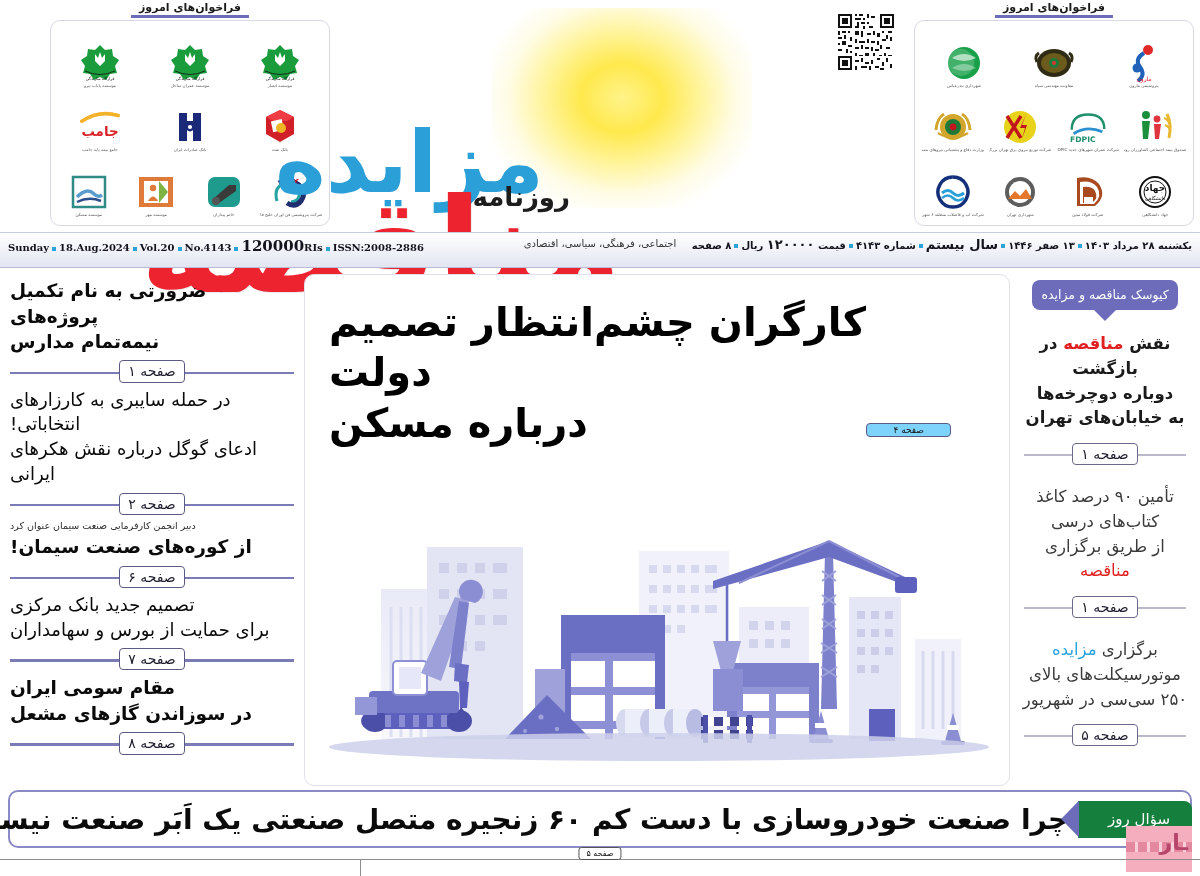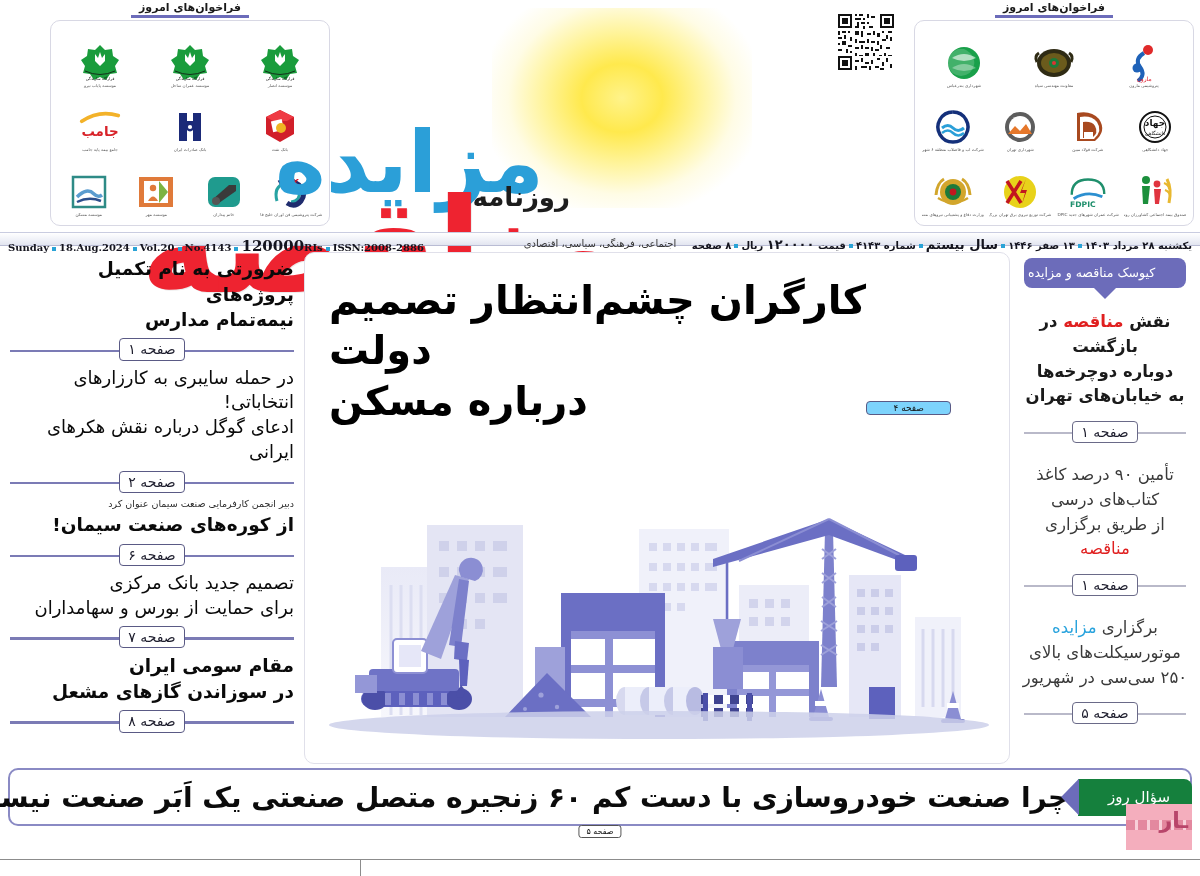--- a/index.html
+++ b/index.html
@@ -73,21 +73,21 @@
     position:absolute;left:-78px;top:12px;width:100%;text-align:center;
     font-size:86px;color:#2b9fd8;font-weight:bold;line-height:.8;
   }
   .brand-small{
     position:absolute;right:52px;top:70px;
     font-size:26px;color:#1d1d1d;font-weight:bold;
   }
 
   
   .infobar{
-    position:relative;height:14px;width:1200px;
+    position:relative;height:36px;width:1200px;
     background:linear-gradient(#ffffff,#eef0f7 60%,#e2e5f0);
     border-top:1px solid #c9cce0;border-bottom:1px solid #b9bcd4;
     box-sizing:border-box;
   }
   .infobar .en{
     position:absolute;left:8px;top:4px;direction:ltr;
     font-family:"DejaVu Serif","Liberation Serif",serif;
     font-size:10px;font-weight:bold;color:#14141e;white-space:nowrap;
   }
   .infobar .en b.price{font-size:15px;}
@@ -104,21 +104,21 @@
 
   
   .body-grid{
     position:relative;width:1200px;height:518px;
     display:flex;flex-direction:row-reverse;
     box-sizing:border-box;padding:6px 6px 0;
   }
 
   
   .news-col{width:292px;flex:0 0 292px;padding:4px 4px 0;box-sizing:border-box;}
-  .news-item{text-align:right;}
+  .news-item{text-align:left;}
   .news-kicker{font-size:9.5px;color:#2b2b2b;margin-bottom:2px;line-height:1.3;}
   .news-head{
     font-size:18.5px;line-height:1.38;color:#0a0a0a;font-weight:bold;
     letter-spacing:-.2px;
   }
   .news-head.light{font-weight:normal;font-size:18px;}
   .pagesep{
     position:relative;height:20px;margin:7px 0 6px;
     display:flex;align-items:center;justify-content:center;
   }
@@ -148,21 +148,21 @@
     position:absolute;right:58px;top:148px;
     background:#7dd3fc;border:1px solid #5a5a85;border-radius:4px;
     font-size:9px;padding:1px 26px;color:#111;
   }
   .illus{position:absolute;left:0;right:0;bottom:14px;height:260px;}
 
   
   .kiosk-col{width:178px;flex:0 0 178px;padding:2px 4px 0;box-sizing:border-box;}
   .kiosk-head{
     position:relative;background:#6c6cba;color:#fff;border-radius:8px;
-    text-align:left;font-size:12.5px;padding:7px 4px 8px;margin:4px 4px 0;
+    text-align:center;font-size:12.5px;padding:7px 4px 8px;margin:4px 12px 0;
   }
   .kiosk-head::after{
     content:"";position:absolute;left:50%;bottom:-11px;transform:translateX(-50%);
     width:0;height:0;border-left:12px solid transparent;border-right:12px solid transparent;
     border-top:12px solid #6c6cba;
   }
   .kiosk-item{text-align:center;margin-top:22px;}
   .kiosk-head-txt{font-size:16.5px;line-height:1.5;color:#1a1a1a;font-weight:bold;}
   .kiosk-head-txt.light{font-weight:normal;color:#3a3a3a;}
   .hl-red{color:#e02020;}
@@ -483,66 +483,20 @@
                 <path d="M10 24 q12 -8 24 0 q-12 6 -24 0z" fill="#fff" opacity=".35"></path>
               </svg>
             </div>
             <div class="cap">شهرداری بندرعباس</div>
           </div>
         </div>
 
         <div class="logo-row">
           <div class="logo-cell">
             <div class="mark">
-              <svg width="42" height="38" viewBox="0 0 42 38">
-                <circle cx="21" cy="19" r="15" fill="none" stroke="#111" stroke-width="2"></circle>
-                <circle cx="21" cy="19" r="11" fill="none" stroke="#111" stroke-width="1"></circle>
-                <text x="21" y="18" font-size="9" font-weight="bold" text-anchor="middle" fill="#111" font-family="DejaVu Sans">جهاد</text>
-                <text x="21" y="27" font-size="5" text-anchor="middle" fill="#111" font-family="DejaVu Sans">دانشگاهی</text>
-              </svg>
-            </div>
-            <div class="cap">جهاد دانشگاهی</div>
-          </div>
-          <div class="logo-cell">
-            <div class="mark">
-              <svg width="42" height="38" viewBox="0 0 42 38">
-                <path d="M10 5 q14 -3 22 6 q8 12 -4 22 l-18 0z" fill="#a8491f"></path>
-                <path d="M13 9 q11 -2 17 5 q6 9 -3 17 l-14 0z" fill="#fff"></path>
-                <path d="M16 14 q9 -1 12 4 q4 7 -3 12 l-9 0z" fill="#a8491f"></path>
-                <rect x="17" y="24" width="9" height="6" fill="#fff"></rect>
-              </svg>
-            </div>
-            <div class="cap">شرکت فولاد مبین</div>
-          </div>
-          <div class="logo-cell">
-            <div class="mark">
-              <svg width="42" height="38" viewBox="0 0 42 38">
-                <circle cx="21" cy="19" r="15" fill="#5d5d5d"></circle>
-                <circle cx="21" cy="19" r="11" fill="#fff"></circle>
-                <path d="M9 26 l7 -8 l5 5 l6 -7 l6 10z" fill="#e5772a"></path>
-              </svg>
-            </div>
-            <div class="cap">شهرداری تهران</div>
-          </div>
-          <div class="logo-cell">
-            <div class="mark">
-              <svg width="42" height="38" viewBox="0 0 42 38">
-                <path d="M21 4 a15 15 0 1 1 -.1 0" fill="none" stroke="#14307a" stroke-width="3.5"></path>
-                <circle cx="21" cy="19" r="11" fill="#fff"></circle>
-                <path d="M10 20 q6 -5 11 0 q5 5 11 0" stroke="#2b9fd8" stroke-width="3" fill="none"></path>
-                <path d="M10 25 q6 -5 11 0 q5 5 11 0" stroke="#2b9fd8" stroke-width="2.5" fill="none"></path>
-              </svg>
-            </div>
-            <div class="cap">شرکت آب و فاضلاب منطقه ۶ شهر تهران</div>
-          </div>
-        </div>
-
-        <div class="logo-row">
-          <div class="logo-cell">
-            <div class="mark">
               <svg width="44" height="38" viewBox="0 0 44 38">
                 <circle cx="13" cy="7" r="4" fill="#1c8f3c"></circle>
                 <path d="M9 13 l8 0 l-2 18 l-5 0z" fill="#1c8f3c"></path>
                 <circle cx="24" cy="11" r="3.4" fill="#e0343f"></circle>
                 <path d="M21 16 l7 0 l-2 15 l-4 0z" fill="#e0343f"></path>
                 <path d="M34 6 q5 10 2 24" stroke="#e8b830" stroke-width="3" fill="none"></path>
                 <path d="M31 10 q5 2 5 6 M32 17 q5 2 5 6" stroke="#e8b830" stroke-width="2" fill="none"></path>
               </svg>
             </div>
             <div class="cap">صندوق بیمه اجتماعی کشاورزان روستاییان و عشایر</div>
@@ -571,20 +525,66 @@
             <div class="mark">
               <svg width="42" height="38" viewBox="0 0 42 38">
                 <circle cx="21" cy="19" r="13" fill="#d2a62c"></circle>
                 <circle cx="21" cy="19" r="8" fill="#1d7a3a"></circle>
                 <circle cx="21" cy="19" r="3.4" fill="#c2161f"></circle>
                 <path d="M4 22 q1 -12 8 -16 M38 22 q-1 -12 -8 -16" stroke="#d2a62c" stroke-width="3" fill="none"></path>
                 <path d="M6 25 q15 9 30 0" stroke="#d2a62c" stroke-width="2.5" fill="none"></path>
               </svg>
             </div>
             <div class="cap">وزارت دفاع و پشتیبانی نیروهای مسلح</div>
+          </div>
+        </div>
+
+        <div class="logo-row">
+          <div class="logo-cell">
+            <div class="mark">
+              <svg width="42" height="38" viewBox="0 0 42 38">
+                <circle cx="21" cy="19" r="15" fill="none" stroke="#111" stroke-width="2"></circle>
+                <circle cx="21" cy="19" r="11" fill="none" stroke="#111" stroke-width="1"></circle>
+                <text x="21" y="18" font-size="9" font-weight="bold" text-anchor="middle" fill="#111" font-family="DejaVu Sans">جهاد</text>
+                <text x="21" y="27" font-size="5" text-anchor="middle" fill="#111" font-family="DejaVu Sans">دانشگاهی</text>
+              </svg>
+            </div>
+            <div class="cap">جهاد دانشگاهی</div>
+          </div>
+          <div class="logo-cell">
+            <div class="mark">
+              <svg width="42" height="38" viewBox="0 0 42 38">
+                <path d="M10 5 q14 -3 22 6 q8 12 -4 22 l-18 0z" fill="#a8491f"></path>
+                <path d="M13 9 q11 -2 17 5 q6 9 -3 17 l-14 0z" fill="#fff"></path>
+                <path d="M16 14 q9 -1 12 4 q4 7 -3 12 l-9 0z" fill="#a8491f"></path>
+                <rect x="17" y="24" width="9" height="6" fill="#fff"></rect>
+              </svg>
+            </div>
+            <div class="cap">شرکت فولاد مبین</div>
+          </div>
+          <div class="logo-cell">
+            <div class="mark">
+              <svg width="42" height="38" viewBox="0 0 42 38">
+                <circle cx="21" cy="19" r="15" fill="#5d5d5d"></circle>
+                <circle cx="21" cy="19" r="11" fill="#fff"></circle>
+                <path d="M9 26 l7 -8 l5 5 l6 -7 l6 10z" fill="#e5772a"></path>
+              </svg>
+            </div>
+            <div class="cap">شهرداری تهران</div>
+          </div>
+          <div class="logo-cell">
+            <div class="mark">
+              <svg width="42" height="38" viewBox="0 0 42 38">
+                <path d="M21 4 a15 15 0 1 1 -.1 0" fill="none" stroke="#14307a" stroke-width="3.5"></path>
+                <circle cx="21" cy="19" r="11" fill="#fff"></circle>
+                <path d="M10 20 q6 -5 11 0 q5 5 11 0" stroke="#2b9fd8" stroke-width="3" fill="none"></path>
+                <path d="M10 25 q6 -5 11 0 q5 5 11 0" stroke="#2b9fd8" stroke-width="2.5" fill="none"></path>
+              </svg>
+            </div>
+            <div class="cap">شرکت آب و فاضلاب منطقه ۶ شهر تهران</div>
           </div>
         </div>
 
       </div>
     </div>
   </div>
 
   <div class="infobar">
     <div class="en">
       <span>Sunday</span><span class="sq"></span><span>18.Aug.2024</span><span class="sq"></span><span>Vol.20</span><span class="sq"></span><span>No.4143</span><span class="sq"></span><b class="price">120000</b><span>RIs</span><span class="sq"></span><span>ISSN:2008-2886</span>

